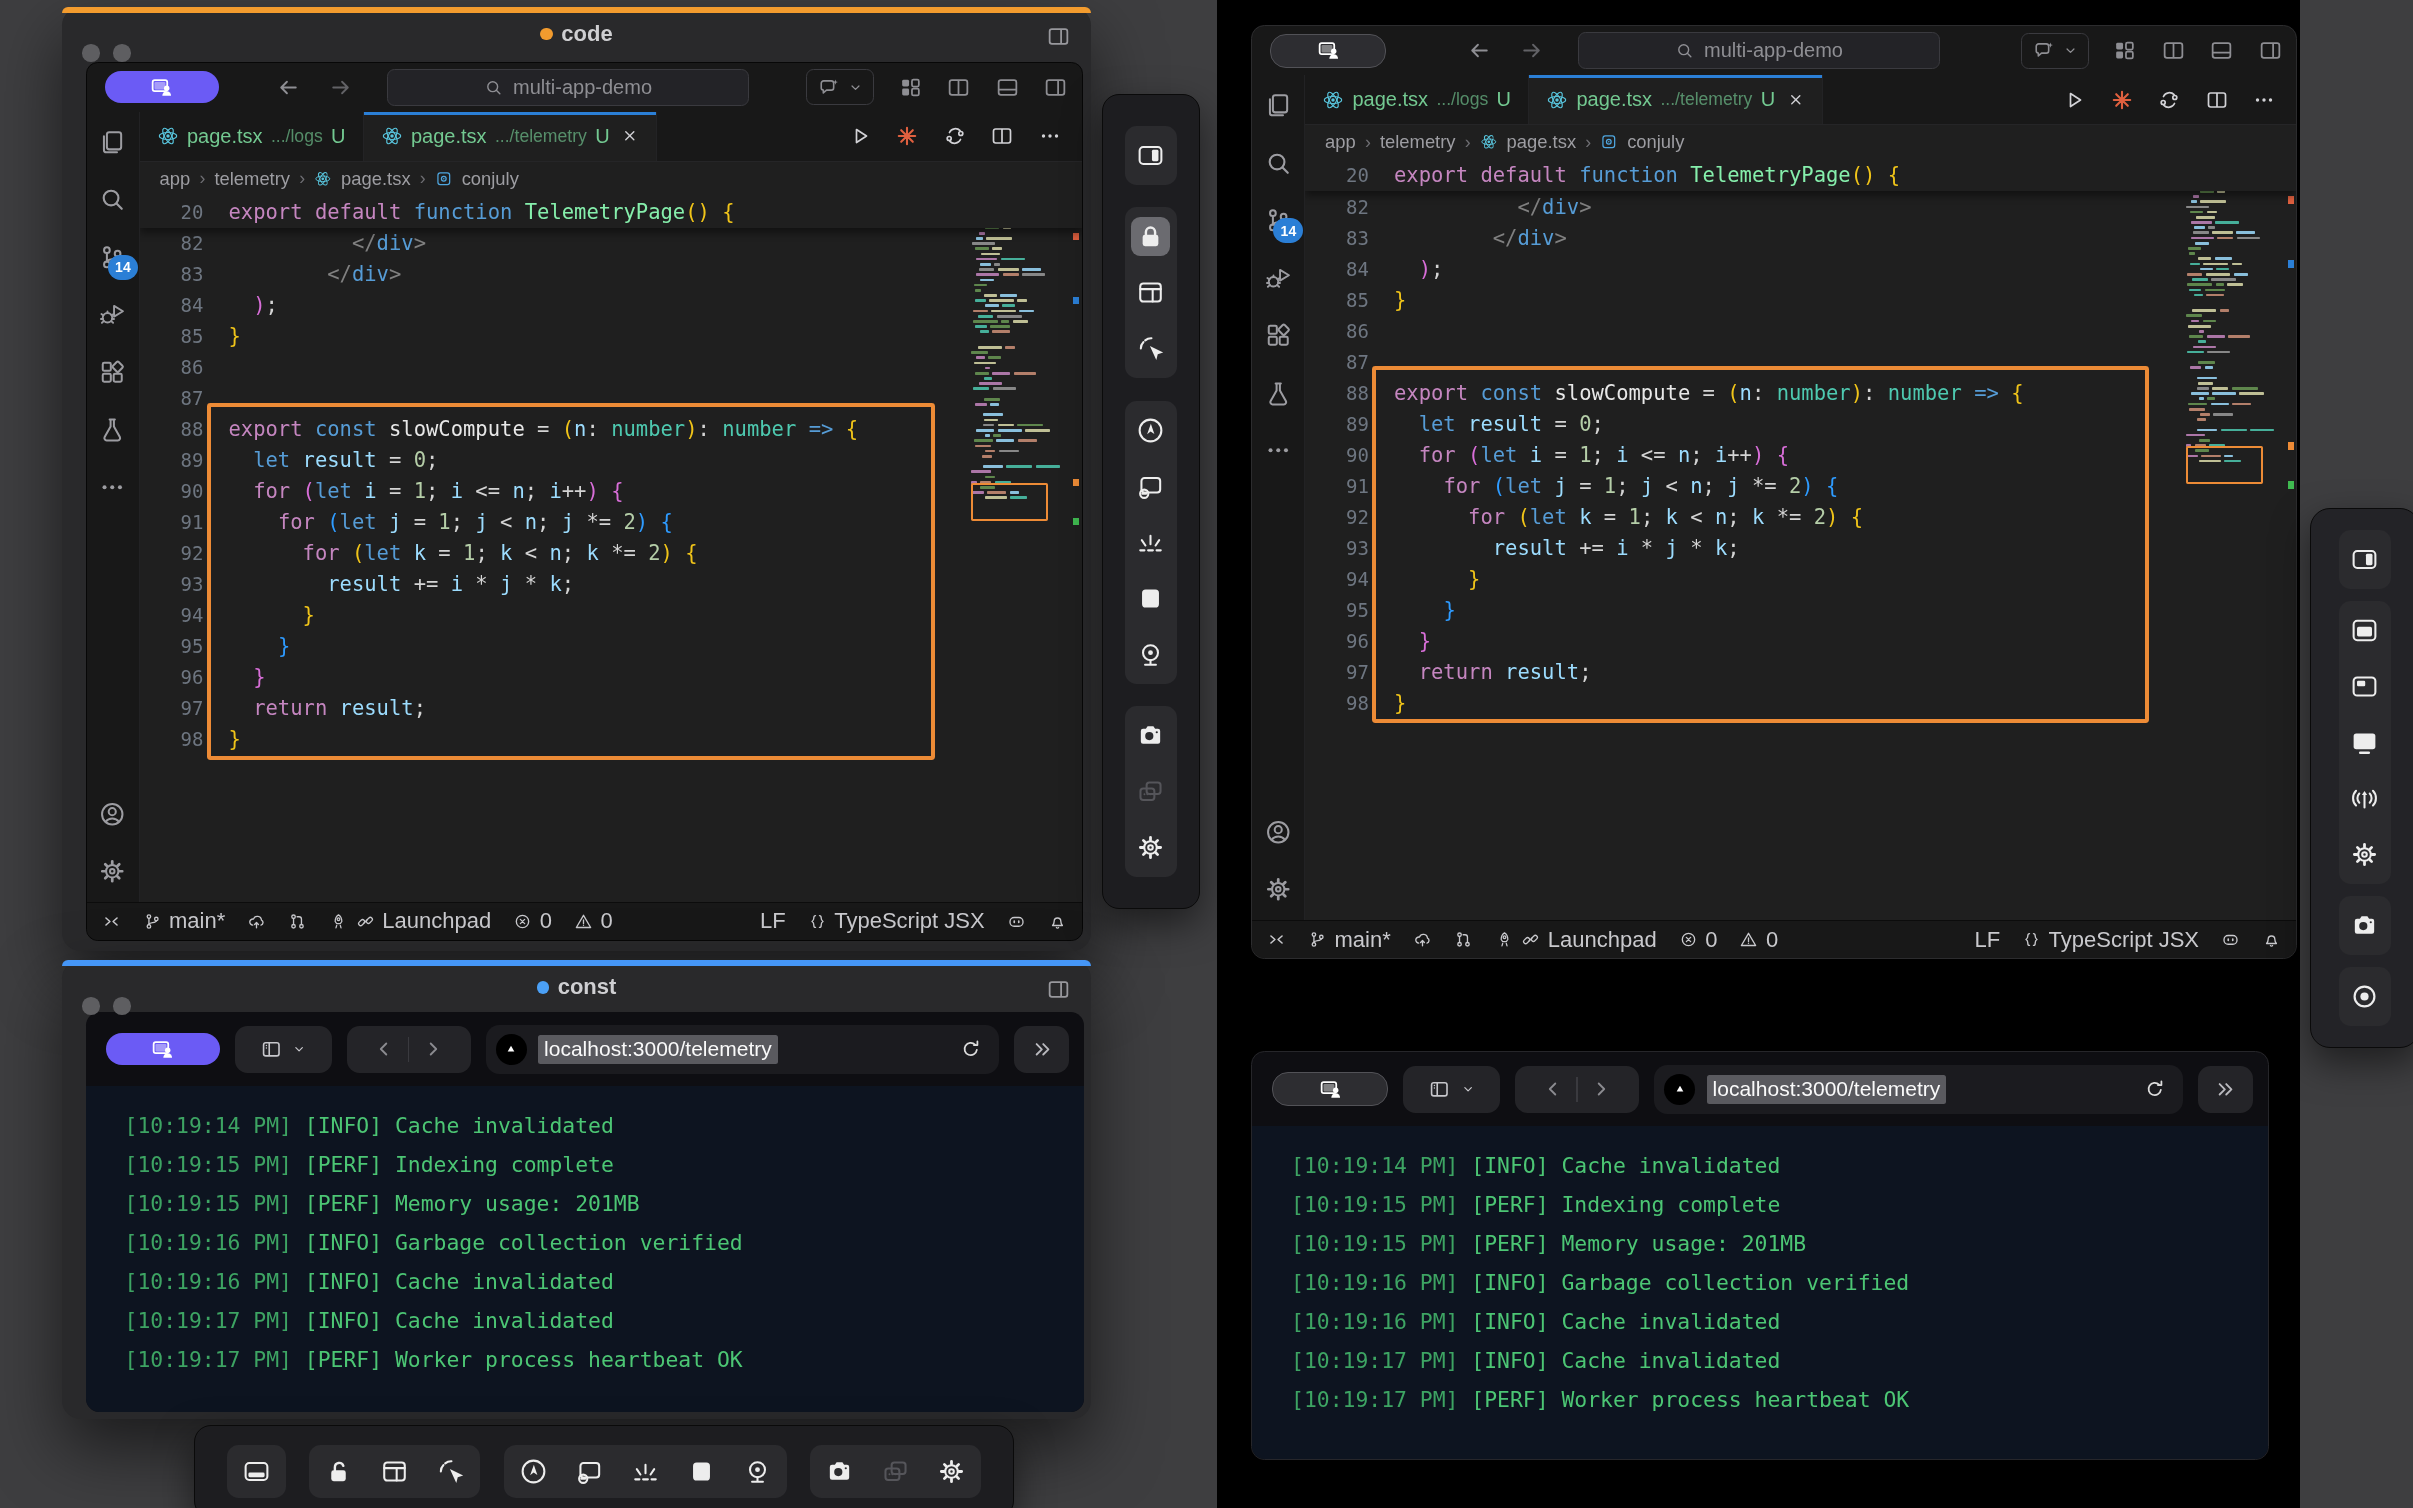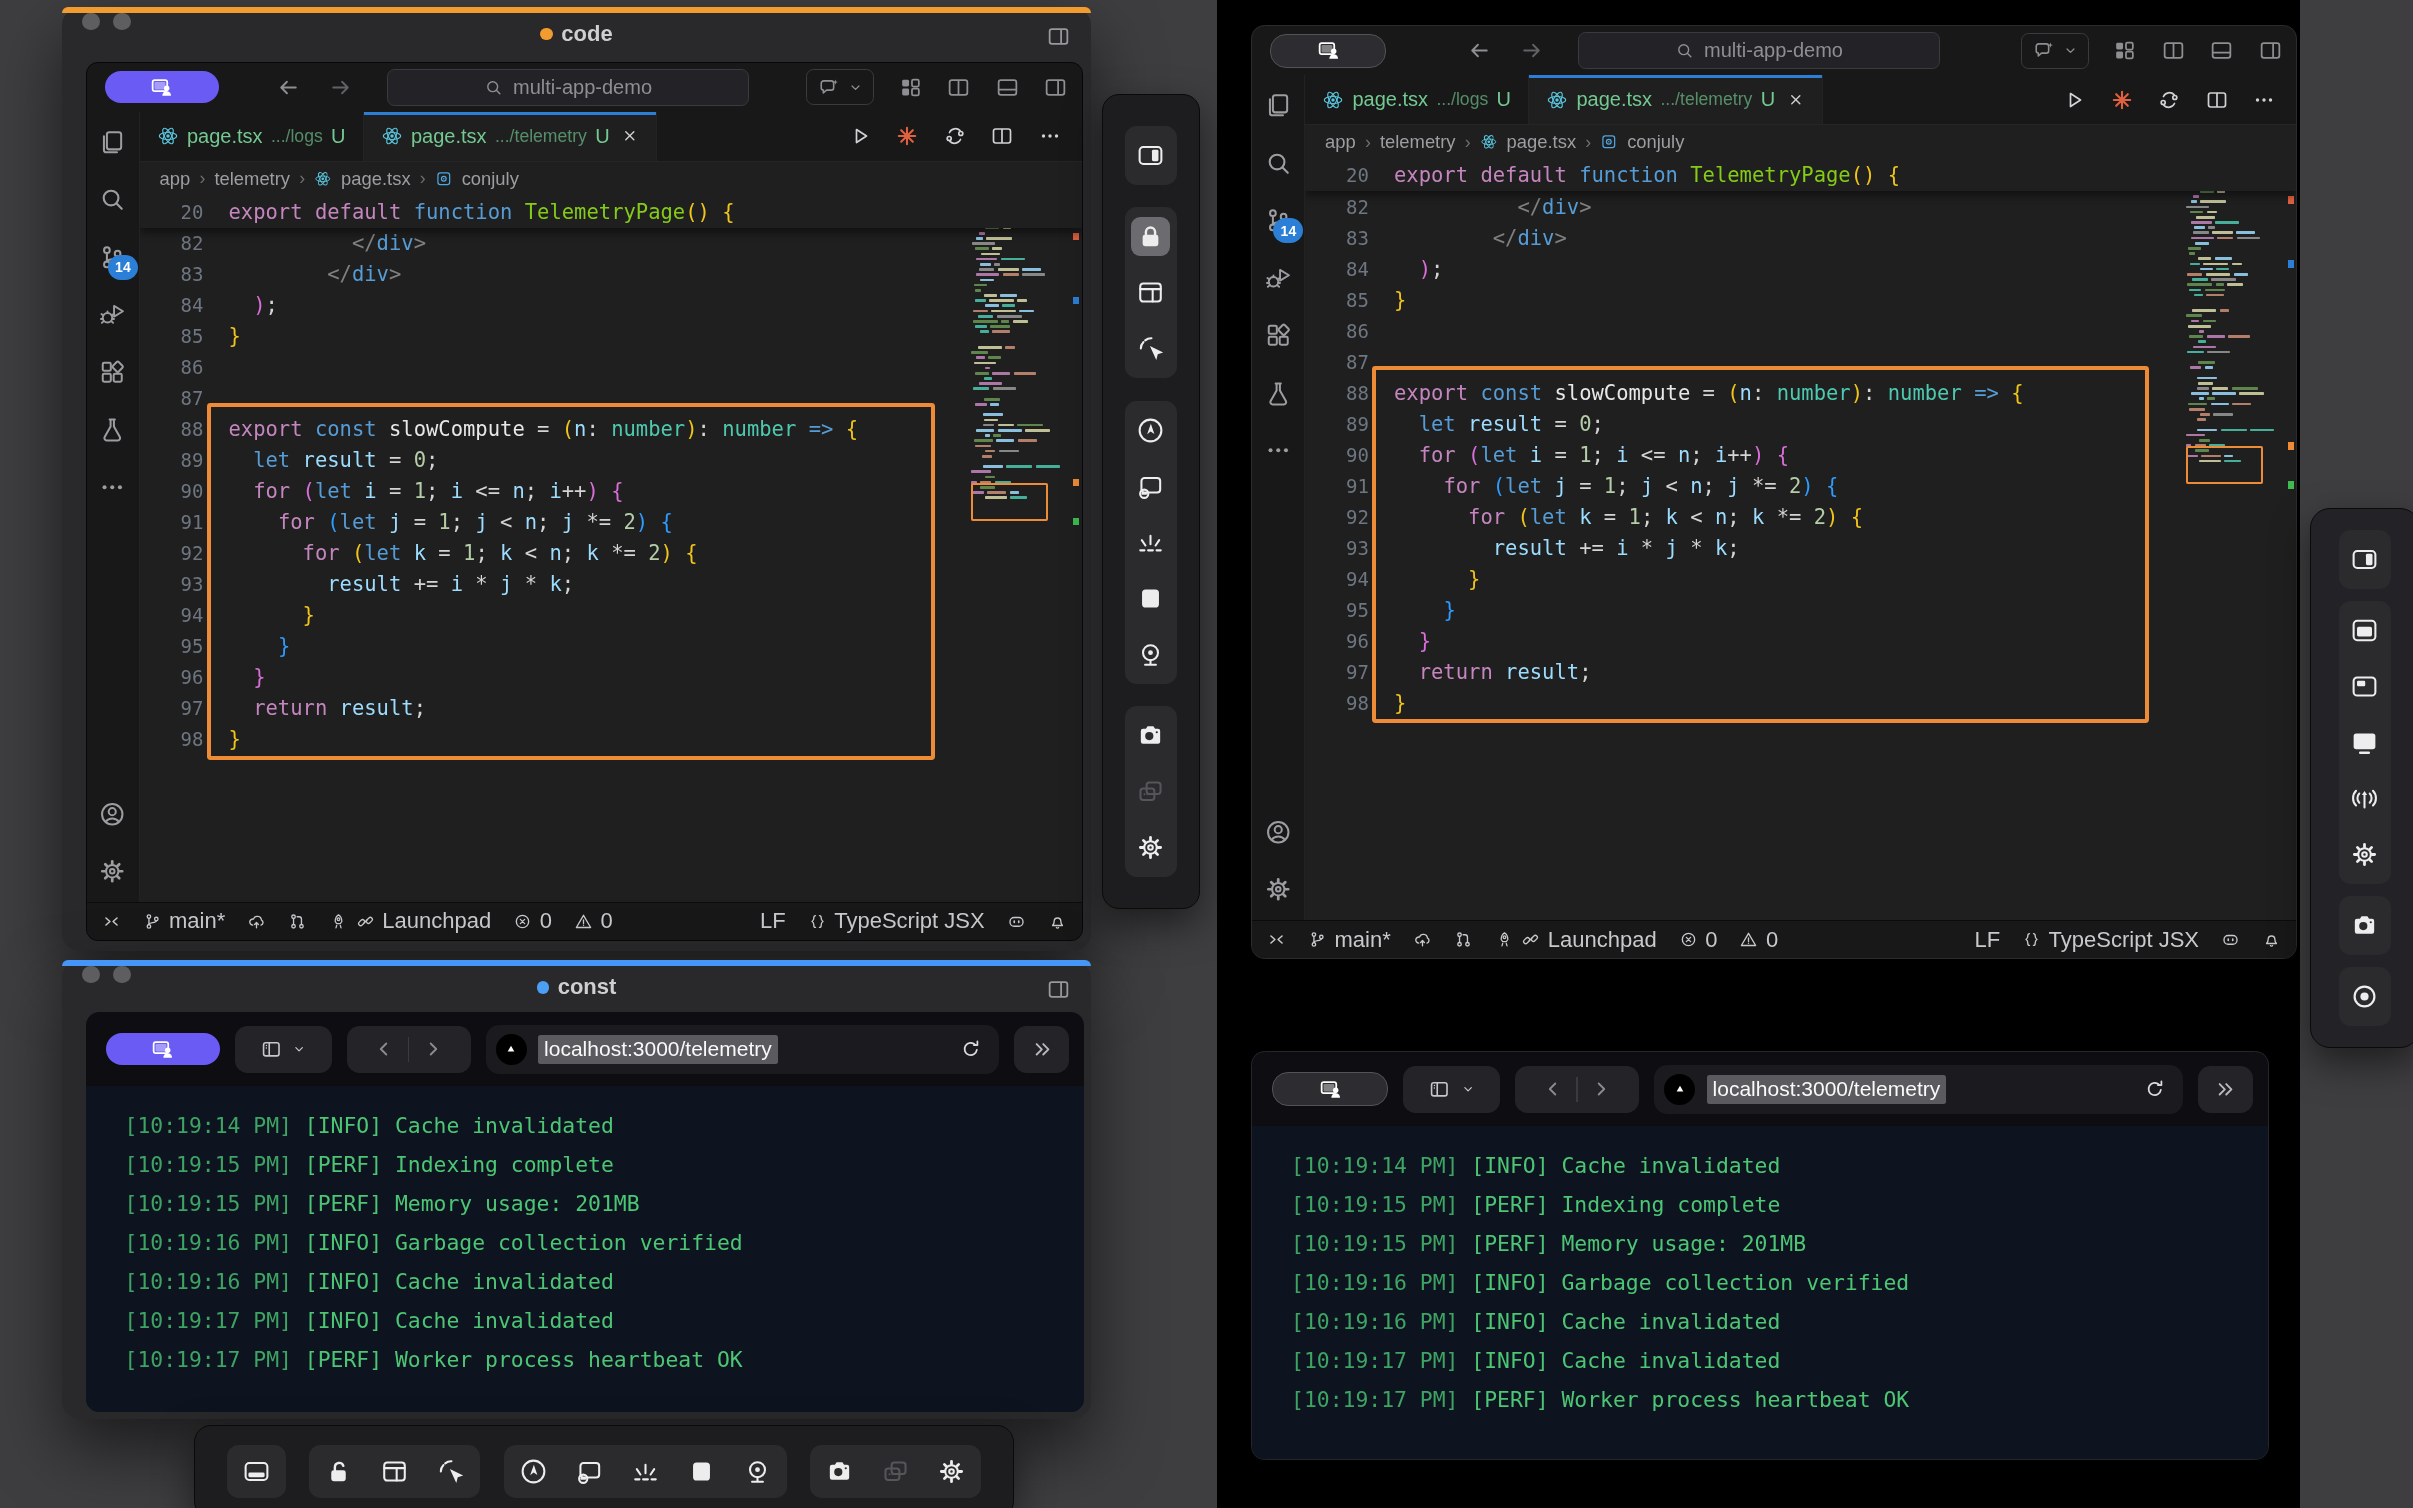--- a/index.html
+++ b/index.html
@@ -10,21 +10,21 @@
 
   
   #share-canvas{position:absolute;left:1217px;top:0;width:1083px;height:1508px;background:#000;}
 
   
   .mac-win{position:absolute;background:#29292B;border-radius:18.4px;box-shadow:0 28.5px 67px rgba(0,0,0,.55);}
   #code-win{left:62px;top:6.7px;width:1029px;height:944px;}
   #logs-win{left:62px;top:960px;width:1029px;height:459px;}
   .mac-accent{position:absolute;top:0;left:0;right:0;height:5.9px;border-radius:18.4px 18.4px 0 0;}
   .acc-orange{background:#F29B2E;} .acc-blue{background:#4596F7;}
-  .mac-titlebar{height:49px;display:flex;align-items:flex-start;position:relative;padding:5.9px 20px 0;}
+  .mac-titlebar{height:49px;display:flex;align-items:flex-end;position:relative;padding:5.9px 20px 0;}
   .dots{display:flex;align-items:center;z-index:2;}
   .dot{width:17.6px;height:17.6px;border-radius:50%;background:#5E5E61;margin-right:13.4px;}
   .mac-title{position:absolute;left:0;right:0;top:5.9px;height:43px;display:flex;align-items:center;justify-content:center;gap:8.4px;font-size:22px;font-weight:700;color:#CFCFD2;}
   .tdot{width:12.6px;height:12.6px;border-radius:50%;}
   .win-side-ic{position:absolute;right:20px;top:17px;color:#98989D;font-size:25px;}
 
   
   .vscode{display:flex;flex-direction:column;background:#181818;border-radius:11.7px;overflow:hidden;border:0.8px solid #070707;}
   #vscode-left{position:absolute;left:23.5px;right:8.4px;top:55px;bottom:10px;}
   #vscode-right{position:absolute;left:34px;top:25px;width:1044px;height:932px;border-radius:13.4px;border:0.8px solid #2c2c2e;}
@@ -68,21 +68,21 @@
   .crumbs .sep{color:#6E6E73;font-size:17.6px;}
   .crumbs .ic{font-size:17.6px;}
   .crumbs .react{color:#58C4DC;}
   .crumbs .sym{color:#4FA7E0;}
 
   .codewrap{flex:1;position:relative;font-family:"DejaVu Sans Mono",monospace;overflow:hidden;background:#1F1F1F;}
   .sticky{height:32px;display:flex;align-items:center;position:relative;z-index:2;background:#1F1F1F;box-shadow:0 5px 7.5px rgba(0,0,0,.42);}
   .cline{height:31px;display:flex;align-items:center;}
   .lnum{width:64px;flex:none;text-align:right;padding-right:25px;color:#6E7681;font-size:19px;}
   .ctext{font-size:20.5px;white-space:pre;}
-  .tk-k1{color:#C586C0;} .tk-k2{color:#569CD6;} .tk-fn{color:#84cc16;} .tk-var{color:#9CDCFE;}
+  .tk-k1{color:#C586C0;} .tk-k2{color:#569CD6;} .tk-fn{color:#86efac;} .tk-var{color:#9CDCFE;}
   .tk-type{color:#4EC9B0;} .tk-num{color:#B5CEA8;} .tk-op{color:#D4D4D4;} .tk-tagp{color:#808080;}
   .tk-b1{color:#F0C419;} .tk-b2{color:#D86ED8;} .tk-b3{color:#2E9BFF;} .tk-w{color:#E8E8E8;}
   .hlbox{position:absolute;left:67px;right:147px;top:207px;height:349px;border:4.2px solid #ED8B36;border-radius:3.4px;z-index:1;pointer-events:none;}
   .minimap{position:absolute;top:5px;right:13.4px;width:97px;bottom:0;}
   .mm-row{height:2.7px;margin-bottom:2.5px;display:flex;gap:3.4px;}
   .mm-seg{height:100%;border-radius:0.8px;opacity:.85;}
   .mm-box{position:absolute;left:0;right:20px;border:2.5px solid #ED8B36;border-radius:1.7px;}
   .ruler{position:absolute;right:2.5px;top:0;bottom:0;width:5.9px;}
   .ruler i{position:absolute;left:0;width:5.9px;height:7.5px;}
 

